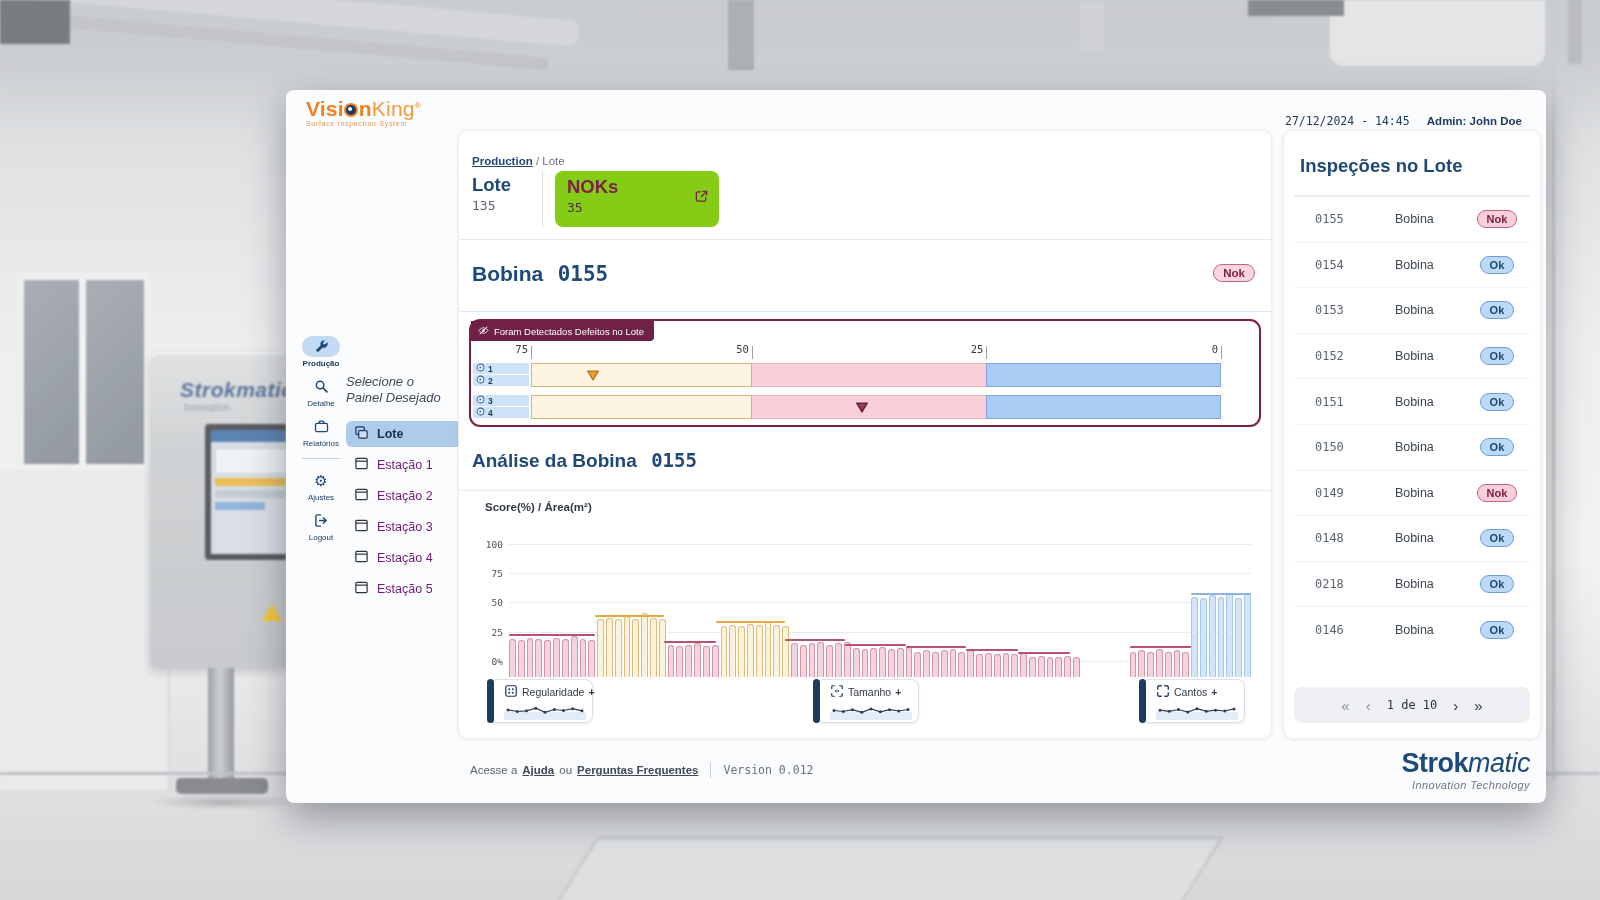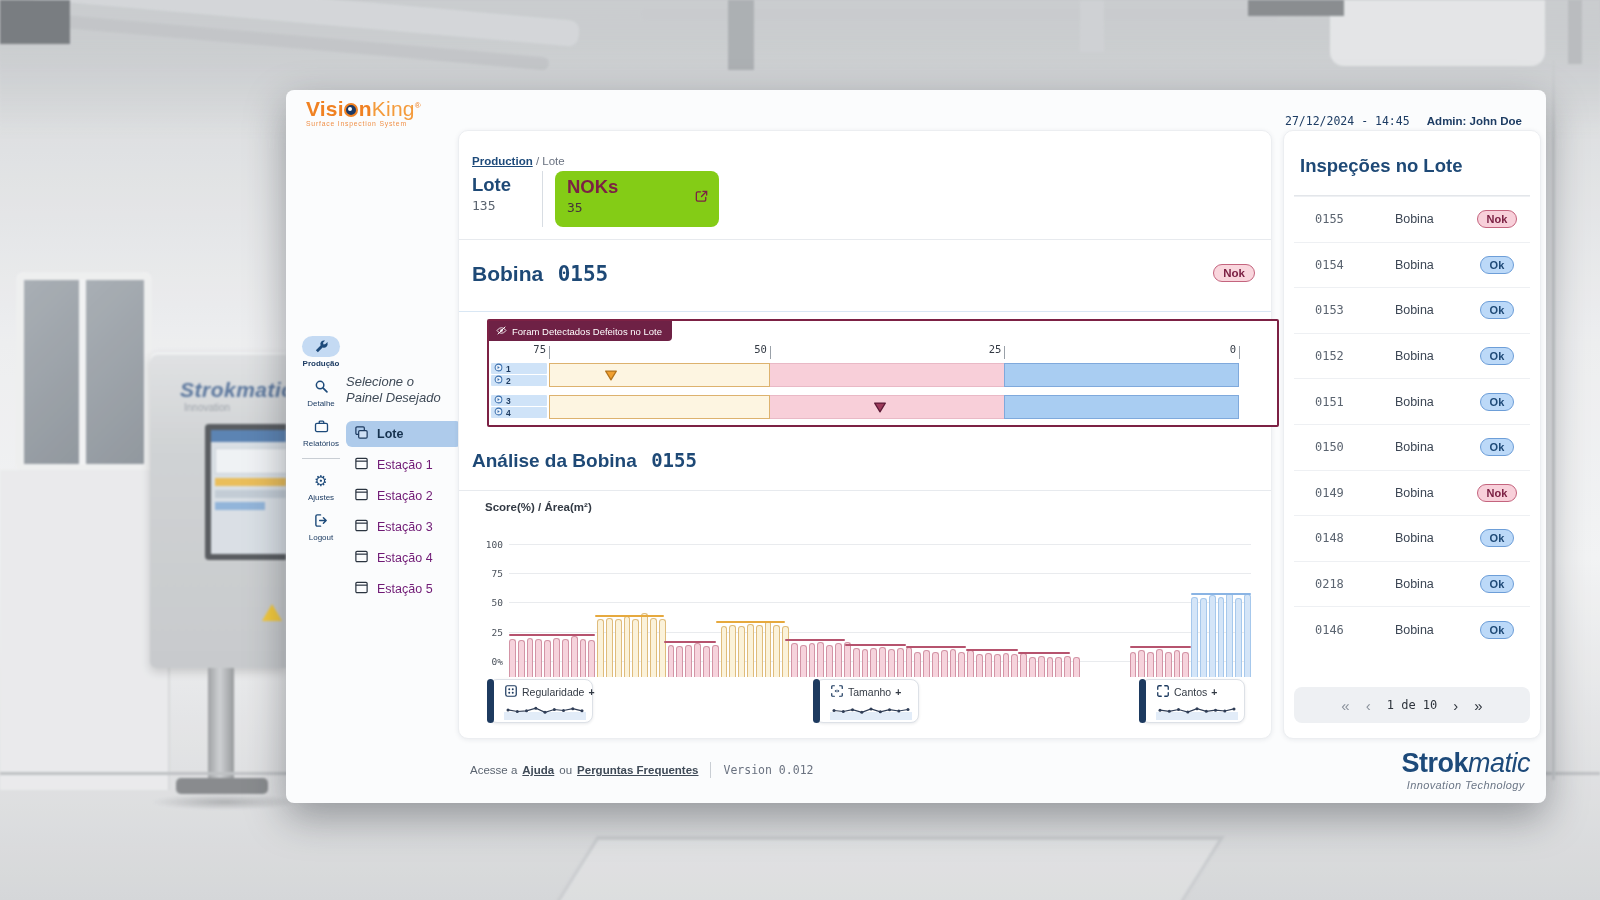--- a/index.html
+++ b/index.html
@@ -117,22 +117,22 @@
   .hline.blue{top:180px;background:#d9e7f4;}
   .hline.l2{top:359px;}
 
   .bobina-head{position:absolute;left:13px;top:131px;right:14px;}
   .bobina-title{font-size:21px;font-weight:600;color:#1e4976;display:inline-block;}
   .bobina-num{font-size:21px;font-weight:600;color:#1e4976;margin-left:10px;}
   .bobina-status{position:absolute;right:2px;top:2px;font-size:11.5px;font-weight:bold;color:#7c2144;
     background:#f9d6dd;border:1px solid #c4647e;border-radius:10px;padding:2px 9px;}
 
   
-  .defect-box{position:absolute;left:28px;top:188px;width:788px;height:104px;border:2px solid #7c2144;
-    border-radius:2px;background:#fff;}
+  .defect-box{position:absolute;left:10px;top:188px;width:788px;height:104px;border:2px solid #7c2144;
+    border-radius:11px;background:#fff;}
   .defect-chip{position:absolute;left:0;top:0;height:20px;background:#6e2145;color:#fff;
     display:flex;align-items:center;gap:5px;padding:0 10px 0 7px;font-size:9.5px;border-radius:0 0 4px 0;}
   .dm-axis{position:absolute;left:60px;top:22px;right:38px;height:14px;}
   .dm-axis-label{position:absolute;transform:translateX(-100%);font-size:10.5px;color:#333a44;padding-right:3px;}
   .dm-tick{position:absolute;width:1px;height:13px;background:#9aa1a9;top:3px;}
   .dm-rows{position:absolute;left:2px;top:0;width:56px;}
   .dm-rowlabel{height:11px;margin-bottom:1px;background:#cfe3f8;display:flex;align-items:center;gap:3px;
     padding-left:3px;font-size:8.5px;font-weight:bold;color:#1d3a5f;border-radius:1px;}
   .dm-band{position:absolute;left:60px;right:38px;height:24px;display:flex;}
   .dm-seg{height:100%;box-sizing:border-box;}
@@ -191,21 +191,21 @@
   .insp-pagination{position:absolute;left:10px;right:10px;top:556px;height:36px;background:#eef0f3;border-radius:8px;
     display:flex;align-items:center;justify-content:center;gap:16px;font-size:13px;color:#4a515b;}
   .pg-btn{cursor:pointer;color:#8a919b;font-size:15px;line-height:1;}
   .pg-label{color:#2f353d;font-size:12px;}
 
   
   .brand{position:absolute;right:16px;top:660px;text-align:right;line-height:1;}
   .brand-word{font-size:27px;color:#1d4a7a;white-space:nowrap;}
   .brand-bold{font-weight:800;letter-spacing:-.5px;}
   .brand-light{font-weight:400;font-style:italic;letter-spacing:-.5px;}
-  .brand-tag{font-size:11px;font-style:italic;color:#6b7686;margin-top:3px;letter-spacing:.4px;text-align:center;}
+  .brand-tag{font-size:11px;font-style:italic;color:#6b7686;margin-top:3px;letter-spacing:.4px;}
 </style>
 </head>
 <body>
 
 <div class="stage">
 
   <div class="bg">
     <div class="bg-base"></div>
     <div class="bg-shapes">
       <div class="shape ceiling"></div>

